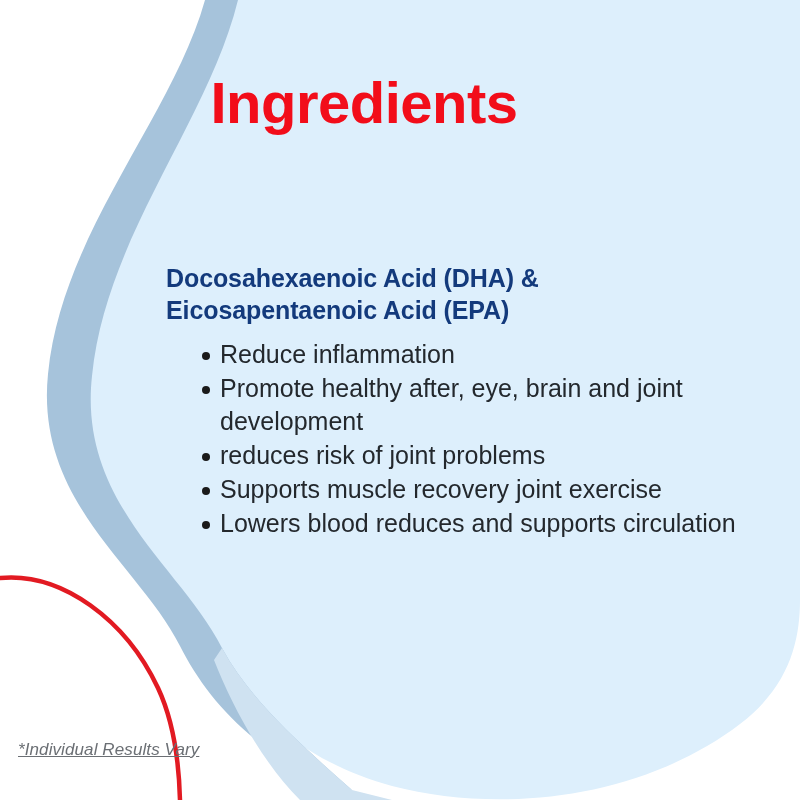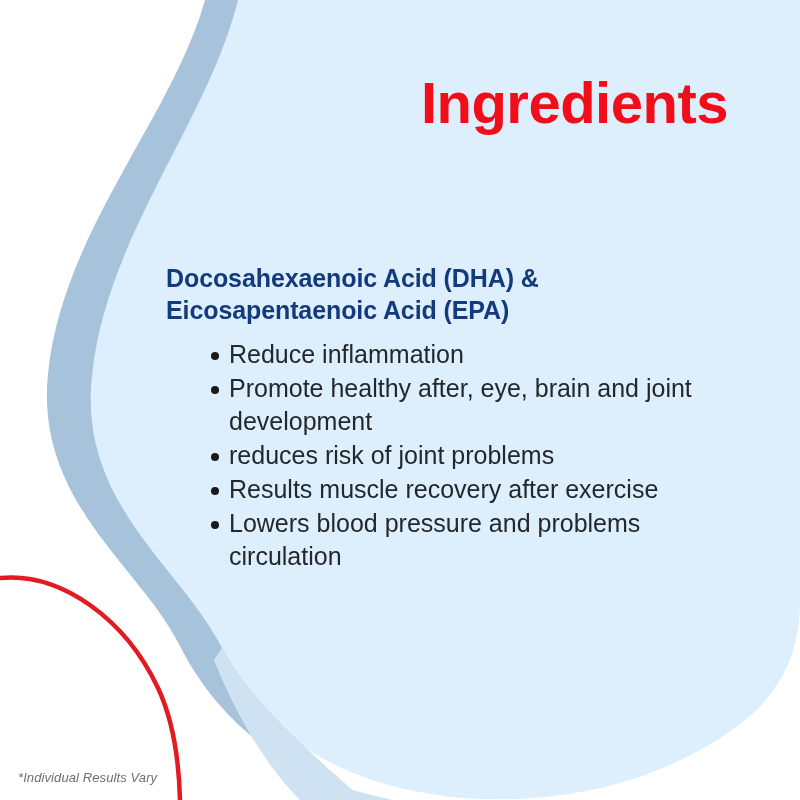--- a/index.html
+++ b/index.html
@@ -29,21 +29,21 @@
     top: 0;
     left: 0;
     width: 800px;
     height: 800px;
   }
   #page-title {
     position: absolute;
     left: 0;
     top: 74px;
     width: 728px;
-    text-align: right;
+    text-align: center;
     font-size: 58px;
     font-weight: bold;
     letter-spacing: -0.5px;
     color: #f20d1a;
     font-family: "Liberation Sans", sans-serif;
     line-height: 1;
   }
   #content-block {
     position: absolute;
     left: 166px;
@@ -55,21 +55,21 @@
     font-weight: bold;
     color: #133a7c;
     line-height: 1.28;
     letter-spacing: -0.1px;
     margin: 0 0 12px 0;
     font-family: "Liberation Sans", sans-serif;
     max-width: 520px;
   }
   #benefit-list {
     list-style: none;
-    margin: 9px;
+    margin: 0;
     padding: 0;
   }
   #benefit-list li {
     position: relative;
     padding-left: 54px;
     font-size: 25px;
     color: #23282d;
     line-height: 1.32;
     margin: 0 0 1px 0;
     max-width: 530px;
@@ -80,26 +80,27 @@
     left: 36px;
     top: 14px;
     width: 8px;
     height: 8px;
     border-radius: 50%;
     background: #1a1a1a;
   }
   #disclaimer-note {
     position: absolute;
     left: 18px;
-    top: 770px;
-    font-size: 13px;
+    top: 740px;
+    font-size: 17px;
     font-style: italic;
     color: #6b6f74;
     letter-spacing: 0.1px;
     font-family: "Liberation Sans", sans-serif;
+    text-decoration: underline;
   }
 </style>
 </head>
 <body>
 
 <div id="slide">
 
   <svg id="bg-svg" class="layer" viewBox="0 0 800 800" xmlns="http://www.w3.org/2000/svg">
 
     <path fill="#ddeffc" d="M 232 0
@@ -144,24 +145,24 @@
       <li>
         <span class="bullet-dot"></span>
         <span>Promote healthy after, eye, brain and joint development</span>
       </li>
       <li>
         <span class="bullet-dot"></span>
         <span>reduces risk of joint problems</span>
       </li>
       <li>
         <span class="bullet-dot"></span>
-        <span>Results muscle recovery after exercise</span>
+        <span>Supports muscle recovery joint exercise</span>
       </li>
       <li>
         <span class="bullet-dot"></span>
-        <span>Lowers blood pressure and problems circulation</span>
+        <span>Lowers blood reduces and supports circulation</span>
       </li>
     </ul>
   </div>
 
   <div id="disclaimer-note">*Individual Results Vary</div>
 
 </div>
 
 </body></html>

